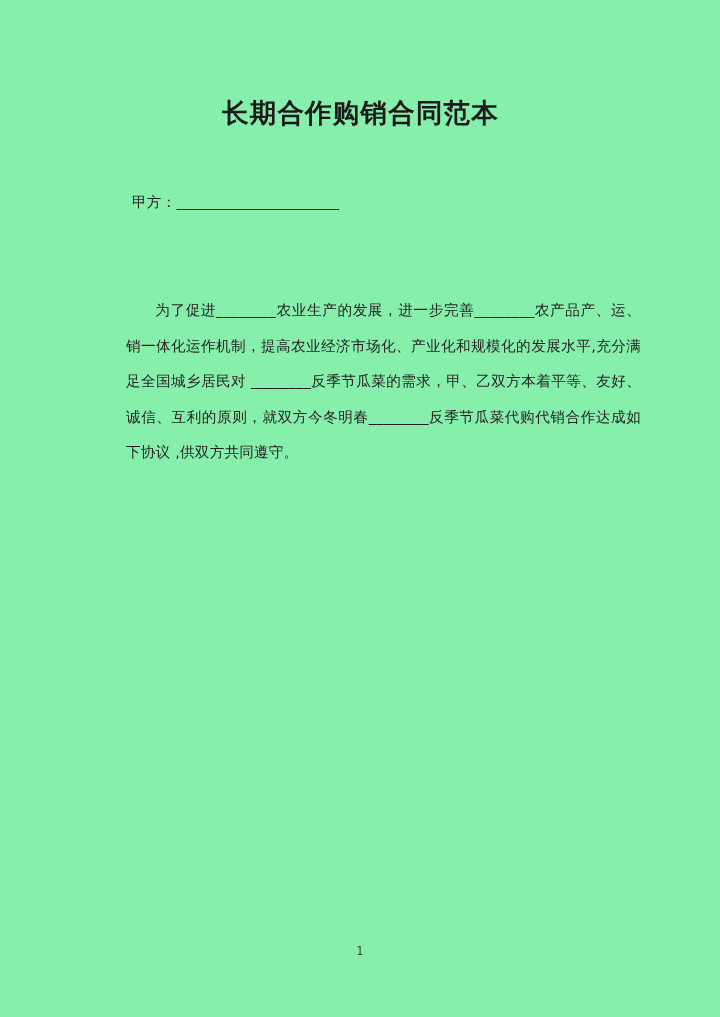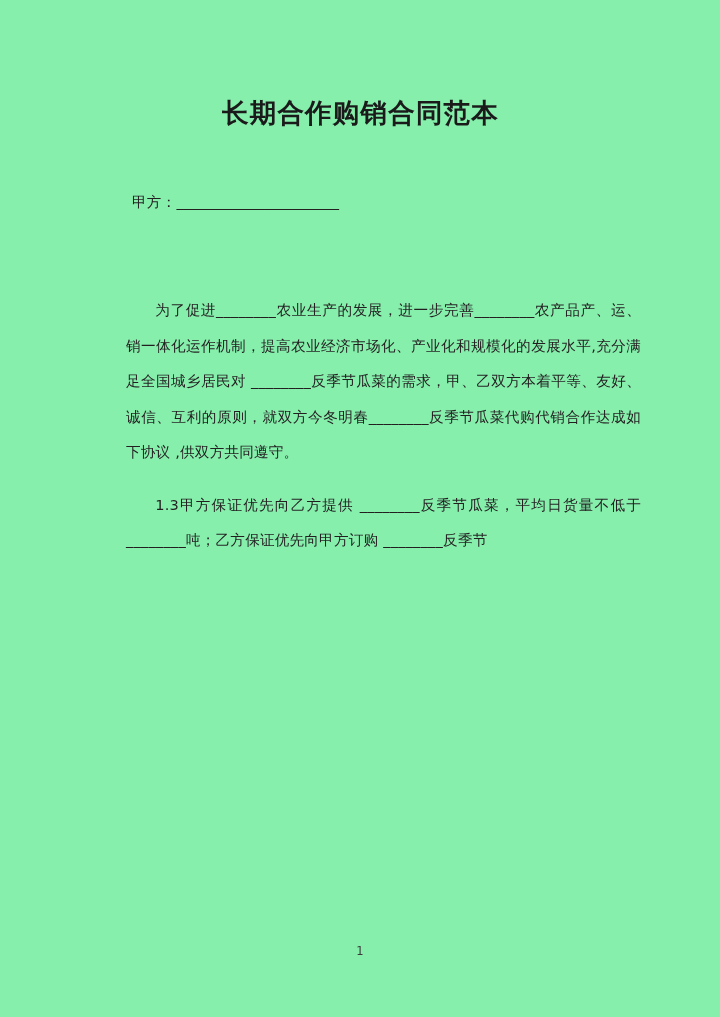--- a/index.html
+++ b/index.html
@@ -105,21 +105,20 @@
       </div>
     </div>
 
     <div class="body-block">
 
       <p class="para">为了促进________农业生产的发展，进一步完善________农产品产、运、销一体化运作机制，提高农业经济市场化、产业化和规模化的发展水平,充分满足全国城乡居民对 ________反季节瓜菜的需求，甲、乙双方本着平等、友好、诚信、互利的原则，就双方今冬明春________反季节瓜菜代购代销合作达成如下协议 ,供双方共同遵守。</p>
 
 
 
 
-      <p class="para">1.3甲方保证优先向乙方提供 ________反季节瓜菜，平均日货量不低于________吨；乙方保证优先向甲方订购 ________反季节</p>
 
     </div>
 
   </div>
 
   <div class="page-number">1</div>
 
 </div>
 
 </body></html>

